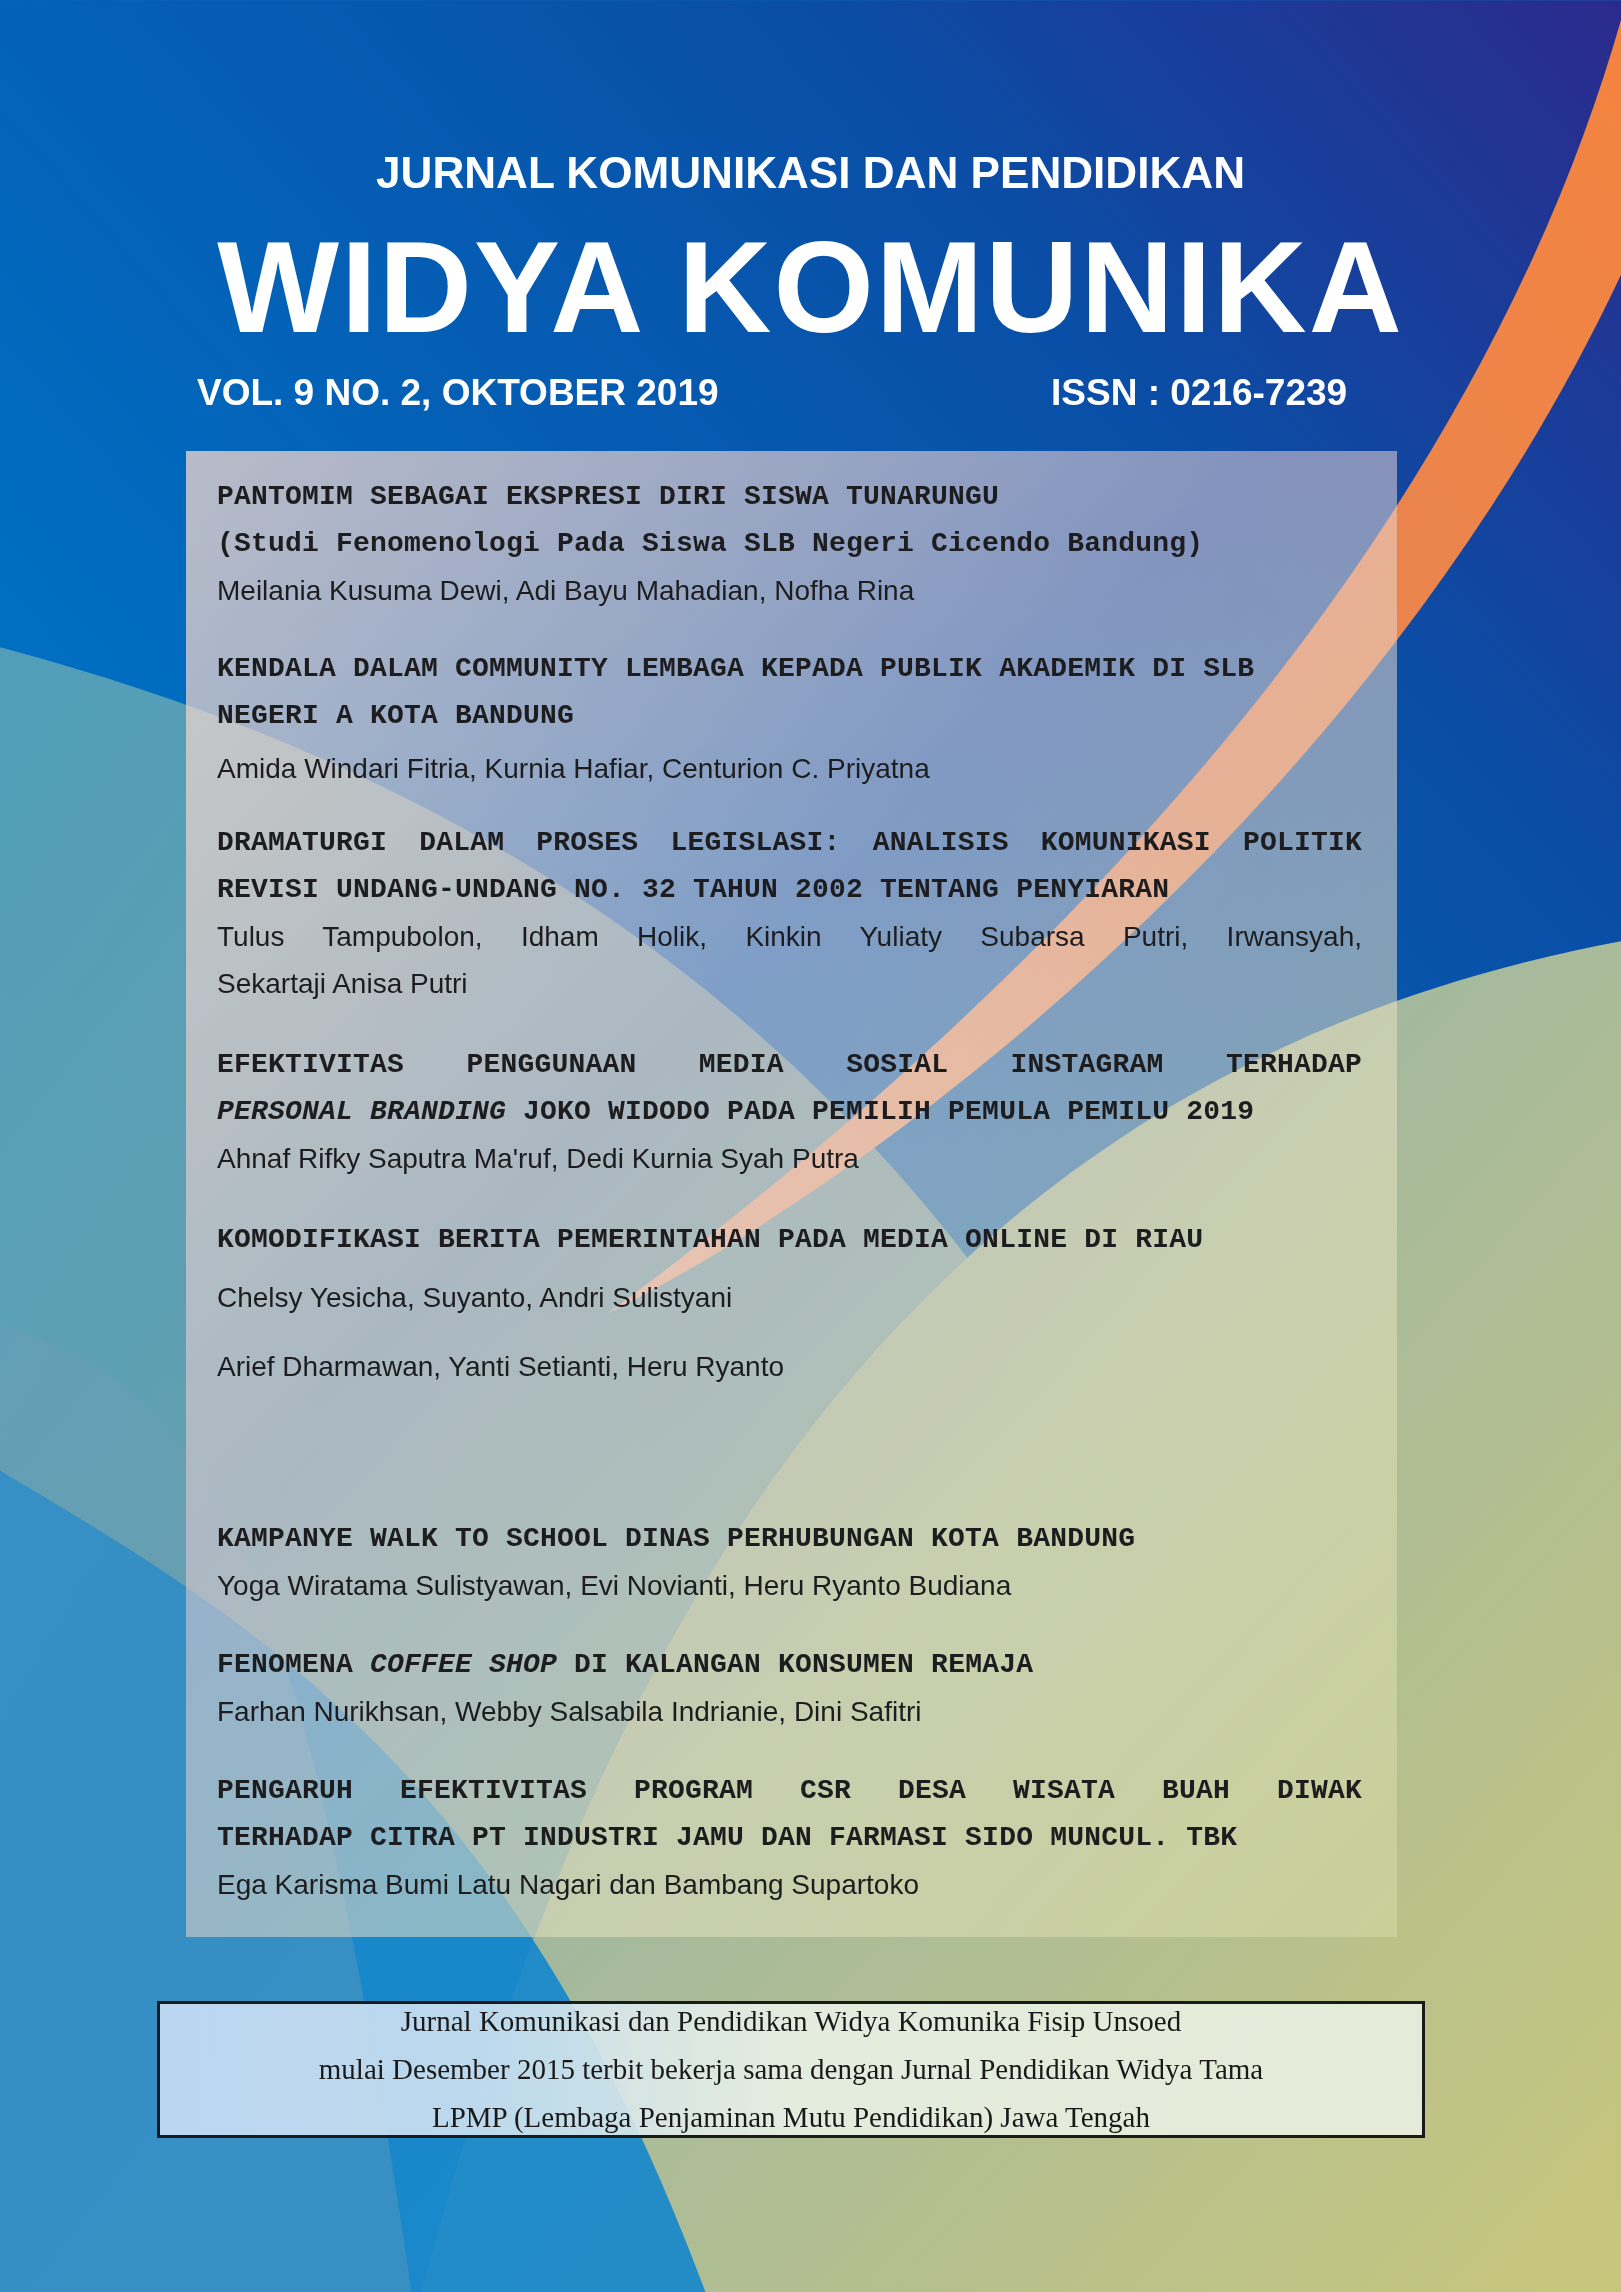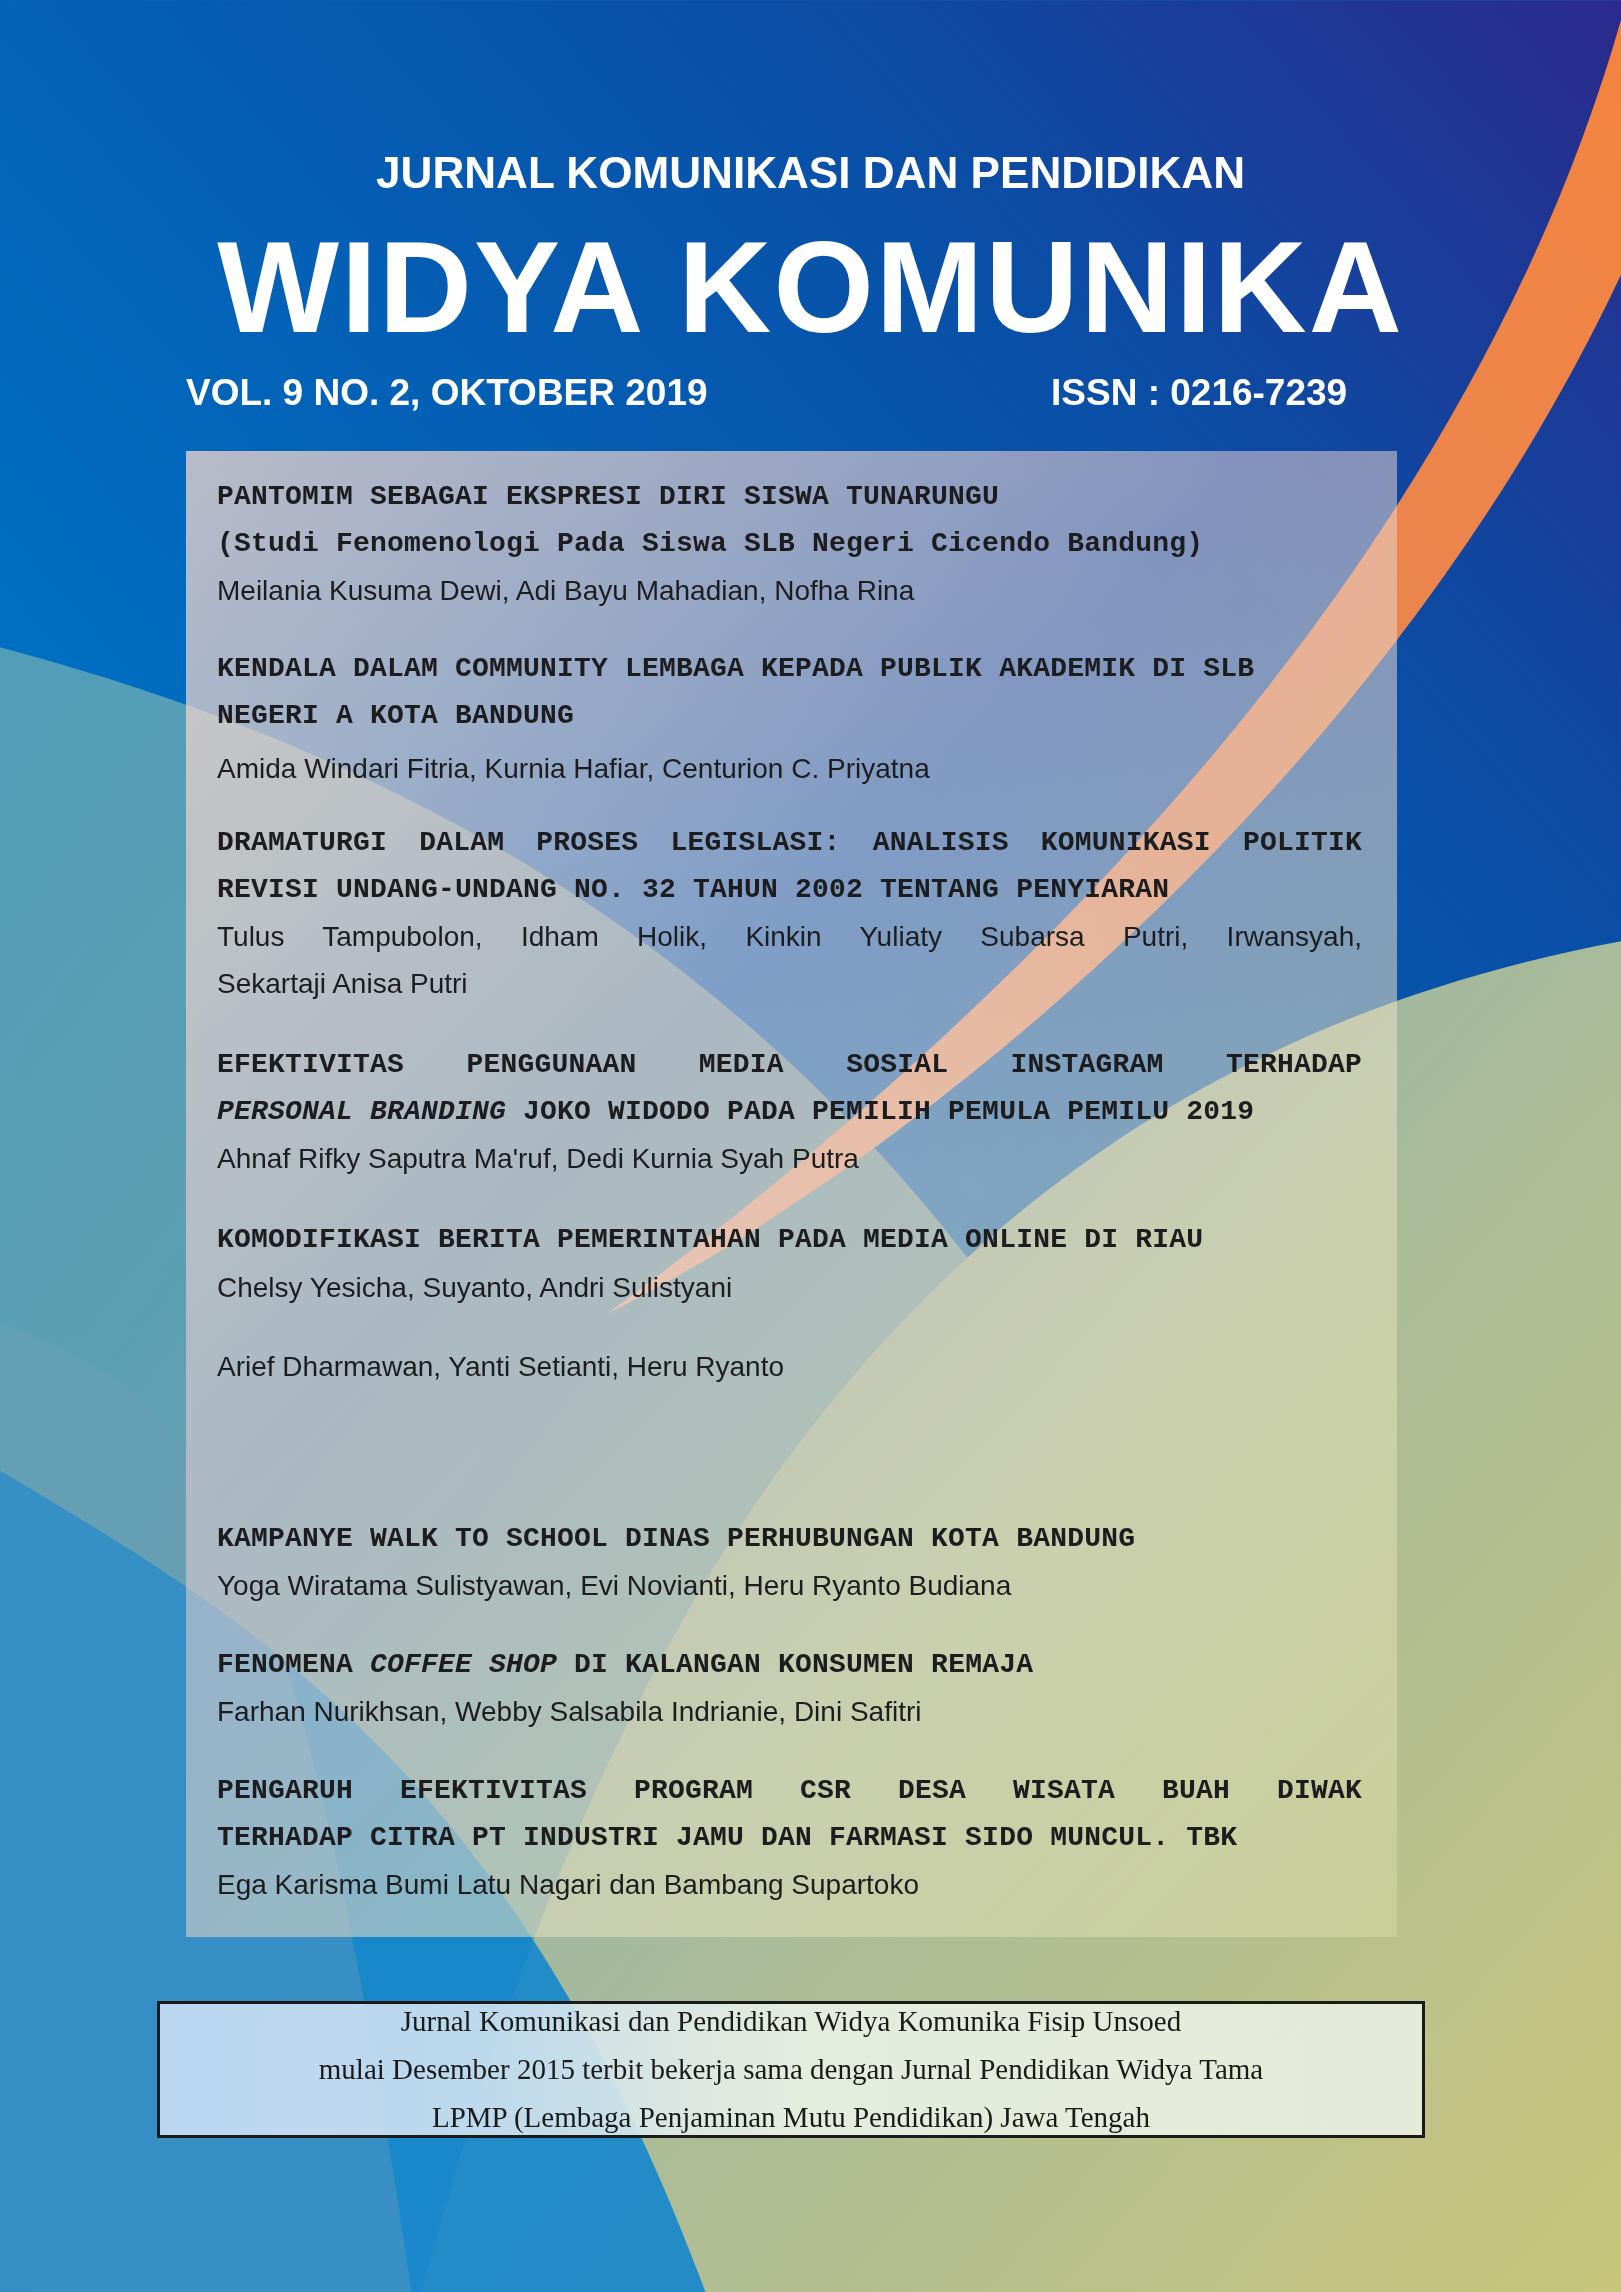--- a/index.html
+++ b/index.html
@@ -13,21 +13,21 @@
     .header { position: absolute; left: 0; width: 1621px; color: #ffffff; font-weight: bold; }
     .journal-sub {
       top: 147px; text-align: center; font-size: 45px; letter-spacing: 0px;
       transform: scaleX(0.98); transform-origin: center;
     }
     .journal-title {
       top: 223px; text-align: center; font-size: 129px; line-height: 129px;
       letter-spacing: 2px;
     }
     .vol-line { top: 372px; font-size: 37px; }
-    .vol-line .vol { position: absolute; left: 186px; text-align: right; }
+    .vol-line .vol { position: absolute; left: 197px; text-align: right; }
     .vol-line .issn { position: absolute; left: 1051px; }
     #toc-panel {
       position: absolute; left: 186px; top: 451px; width: 1211px; height: 1486px;
       background: linear-gradient(135deg, rgba(255,220,205,0.72) 0%, rgba(230,205,210,0.55) 40%, rgba(230,225,190,0.55) 70%, rgba(220,225,170,0.45) 100%);
     }
     .toc { position: absolute; left: 31px; right: 35px; top: 0; }
     .article { position: absolute; left: 0; right: 0; color: #1d1d1f; }
     .a-title {
       font-family: Liberation Mono, monospace; font-weight: bold; font-size: 28px;
       line-height: 47px; text-align: justify; text-align-last: left; letter-spacing: 0.2px;
@@ -125,21 +125,21 @@
       <div class="article" style="top:590px">
         <div class="a-title">
           <div style="text-align-last:justify">EFEKTIVITAS PENGGUNAAN MEDIA SOSIAL INSTAGRAM TERHADAP</div>
           <div><i>PERSONAL BRANDING</i><span> JOKO WIDODO PADA PEMILIH  PEMULA PEMILU 2019</span></div>
         </div>
         <div class="a-auth">Ahnaf Rifky Saputra Ma'ruf, Dedi Kurnia Syah Putra</div>
       </div>
 
       <div class="article" style="top:765px">
         <div class="a-title">KOMODIFIKASI BERITA PEMERINTAHAN PADA MEDIA ONLINE DI RIAU</div>
-        <div class="a-auth" style="margin-top:1px">Chelsy Yesicha, Suyanto, Andri Sulistyani</div>
+        <div class="a-auth" style="margin-top:11px">Chelsy Yesicha, Suyanto, Andri Sulistyani</div>
       </div>
 
       <div class="article" style="top:892px">
         <div class="a-auth">Arief Dharmawan, Yanti Setianti, Heru Ryanto</div>
       </div>
 
       <div class="article" style="top:1064px">
         <div class="a-title">KAMPANYE WALK TO SCHOOL DINAS PERHUBUNGAN KOTA BANDUNG</div>
         <div class="a-auth">Yoga Wiratama Sulistyawan, Evi Novianti, Heru Ryanto Budiana</div>
       </div>

